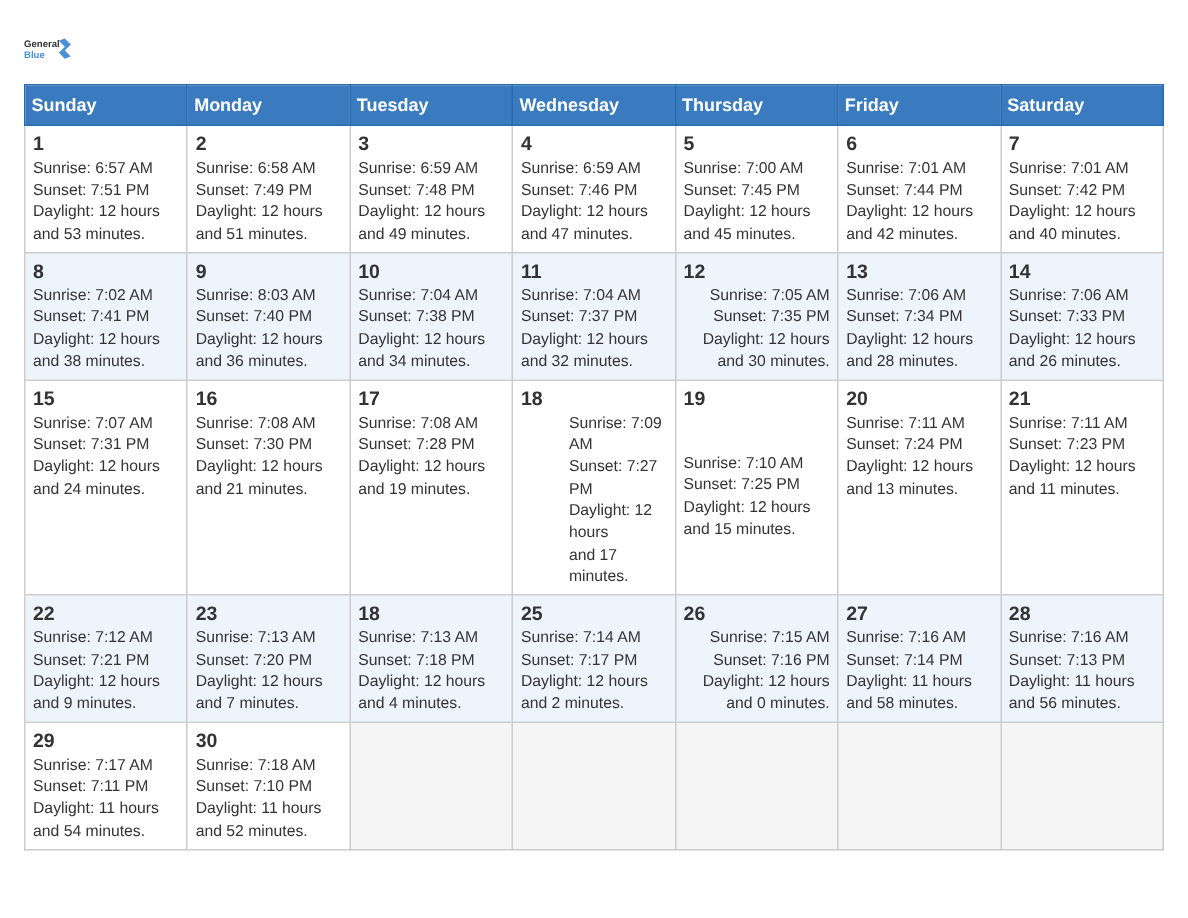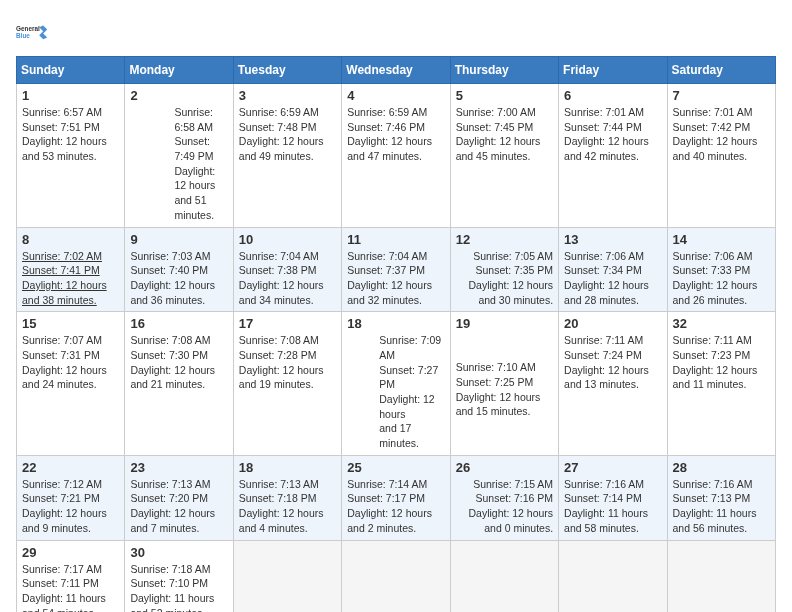--- a/index.html
+++ b/index.html
@@ -111,21 +111,21 @@
   <tr>
         <td>
           <span class="day-num">1</span>
           <div class="day-info" style="white-space: pre-line;">Sunrise: 6:57 AM
 Sunset: 7:51 PM
 Daylight: 12 hours
 and 53 minutes.</div>
         </td>
         <td>
           <span class="day-num">2</span>
-          <div class="day-info" style="white-space: pre-line; margin-left: 44px;">Sunrise: 6:58 AM
+          <div class="day-info" style="white-space: pre-line;">Sunrise: 6:58 AM
 Sunset: 7:49 PM
 Daylight: 12 hours
 and 51 minutes.</div>
         </td>
         <td>
           <span class="day-num">3</span>
           <div class="day-info" style="white-space: pre-line;">Sunrise: 6:59 AM
 Sunset: 7:48 PM
 Daylight: 12 hours
 and 49 minutes.</div>
@@ -155,28 +155,28 @@
           <span class="day-num">7</span>
           <div class="day-info" style="white-space: pre-line;">Sunrise: 7:01 AM
 Sunset: 7:42 PM
 Daylight: 12 hours
 and 40 minutes.</div>
         </td>
       </tr>
       <tr class="row-alt">
         <td>
           <span class="day-num">8</span>
-          <div class="day-info" style="white-space: pre-line; text-decoration: underline;">Sunrise: 7:02 AM
+          <div class="day-info" style="white-space: pre-line;">Sunrise: 7:02 AM
 Sunset: 7:41 PM
 Daylight: 12 hours
 and 38 minutes.</div>
         </td>
         <td>
           <span class="day-num">9</span>
-          <div class="day-info" style="white-space: pre-line;">Sunrise: 7:03 AM
+          <div class="day-info" style="white-space: pre-line;">Sunrise: 8:03 AM
 Sunset: 7:40 PM
 Daylight: 12 hours
 and 36 minutes.</div>
         </td>
         <td>
           <span class="day-num">10</span>
           <div class="day-info" style="white-space: pre-line;">Sunrise: 7:04 AM
 Sunset: 7:38 PM
 Daylight: 12 hours
 and 34 minutes.</div>
@@ -247,21 +247,21 @@
 and 15 minutes.</div>
         </td>
         <td>
           <span class="day-num">20</span>
           <div class="day-info" style="white-space: pre-line;">Sunrise: 7:11 AM
 Sunset: 7:24 PM
 Daylight: 12 hours
 and 13 minutes.</div>
         </td>
         <td>
-          <span class="day-num">32</span>
+          <span class="day-num">21</span>
           <div class="day-info" style="white-space: pre-line;">Sunrise: 7:11 AM
 Sunset: 7:23 PM
 Daylight: 12 hours
 and 11 minutes.</div>
         </td>
       </tr>
       <tr class="row-alt">
         <td>
           <span class="day-num">22</span>
           <div class="day-info" style="white-space: pre-line;">Sunrise: 7:12 AM

